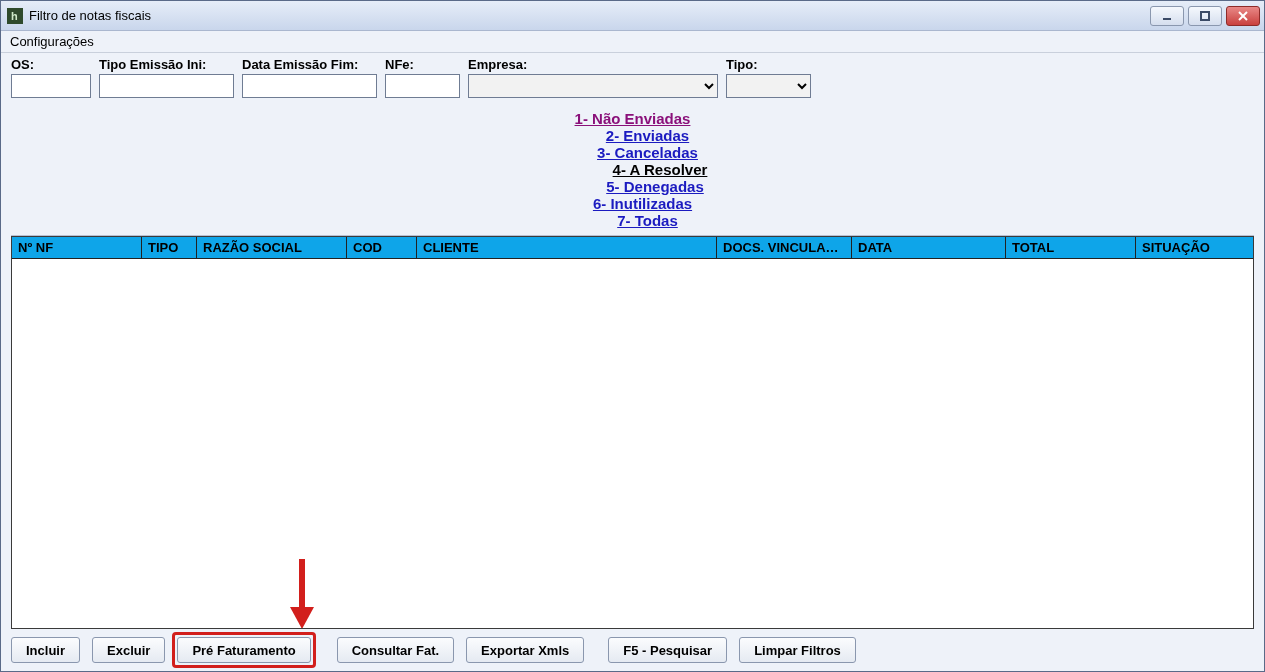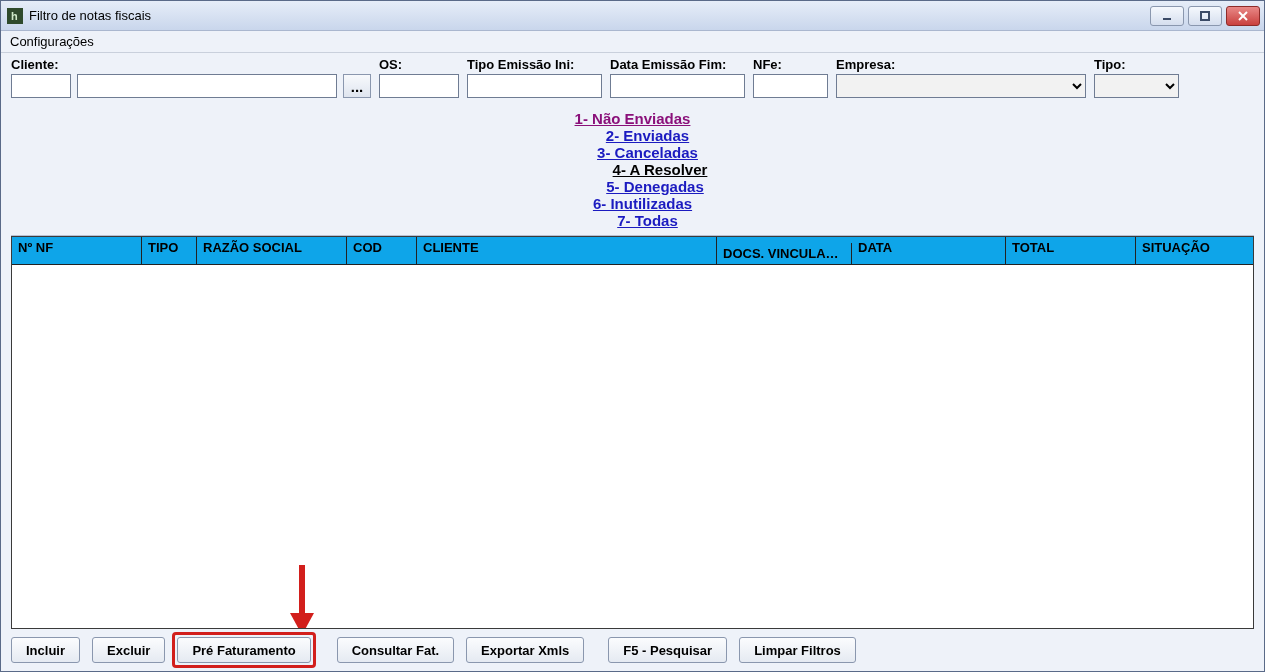--- a/index.html
+++ b/index.html
@@ -171,21 +171,21 @@
     white-space: nowrap;
     overflow: hidden;
     text-overflow: ellipsis;
   }
   .gh:last-child { border-right: none; }
   .c-nf       { width: 130px; }
   .c-tipo     { width: 55px; }
   .c-razao    { width: 150px; }
   .c-cod      { width: 70px; }
   .c-cliente  { width: 300px; flex: 0 0 300px; }
-  .c-docs     { width: 135px; margin-top: 6px; }
+  .c-docs     { width: 135px; }
   .c-data     { width: 154px; }
   .c-total    { width: 130px; }
   .c-situacao { flex: 1; }
   .grid-body {
     flex: 1;
     overflow: auto;
     position: relative;
   }
 
   
@@ -261,28 +261,20 @@
   </div>
 
   <div class="menubar">
     <div class="menu-item">Configurações</div>
   </div>
 
   <div class="client-area">
 
     <div class="filters">
       <div class="field">
-        <label>Cliente:</label>
-        <div style="display:flex; gap:6px; align-items:center;">
-          <input class="text-input cliente-code" value="" style="">
-          <input class="text-input cliente-name" value="" style="">
-          <button class="lookup-btn">...</button>
-        </div>
-      </div>
-      <div class="field">
         <label>OS:</label>
         <input class="text-input os-input" value="" style="">
       </div>
       <div class="field">
         <label>Tipo Emissão Ini:</label>
         <input class="text-input date-input" value="" style="">
       </div>
       <div class="field">
         <label>Data Emissão Fim:</label>
         <input class="text-input date-input" value="" style="">

